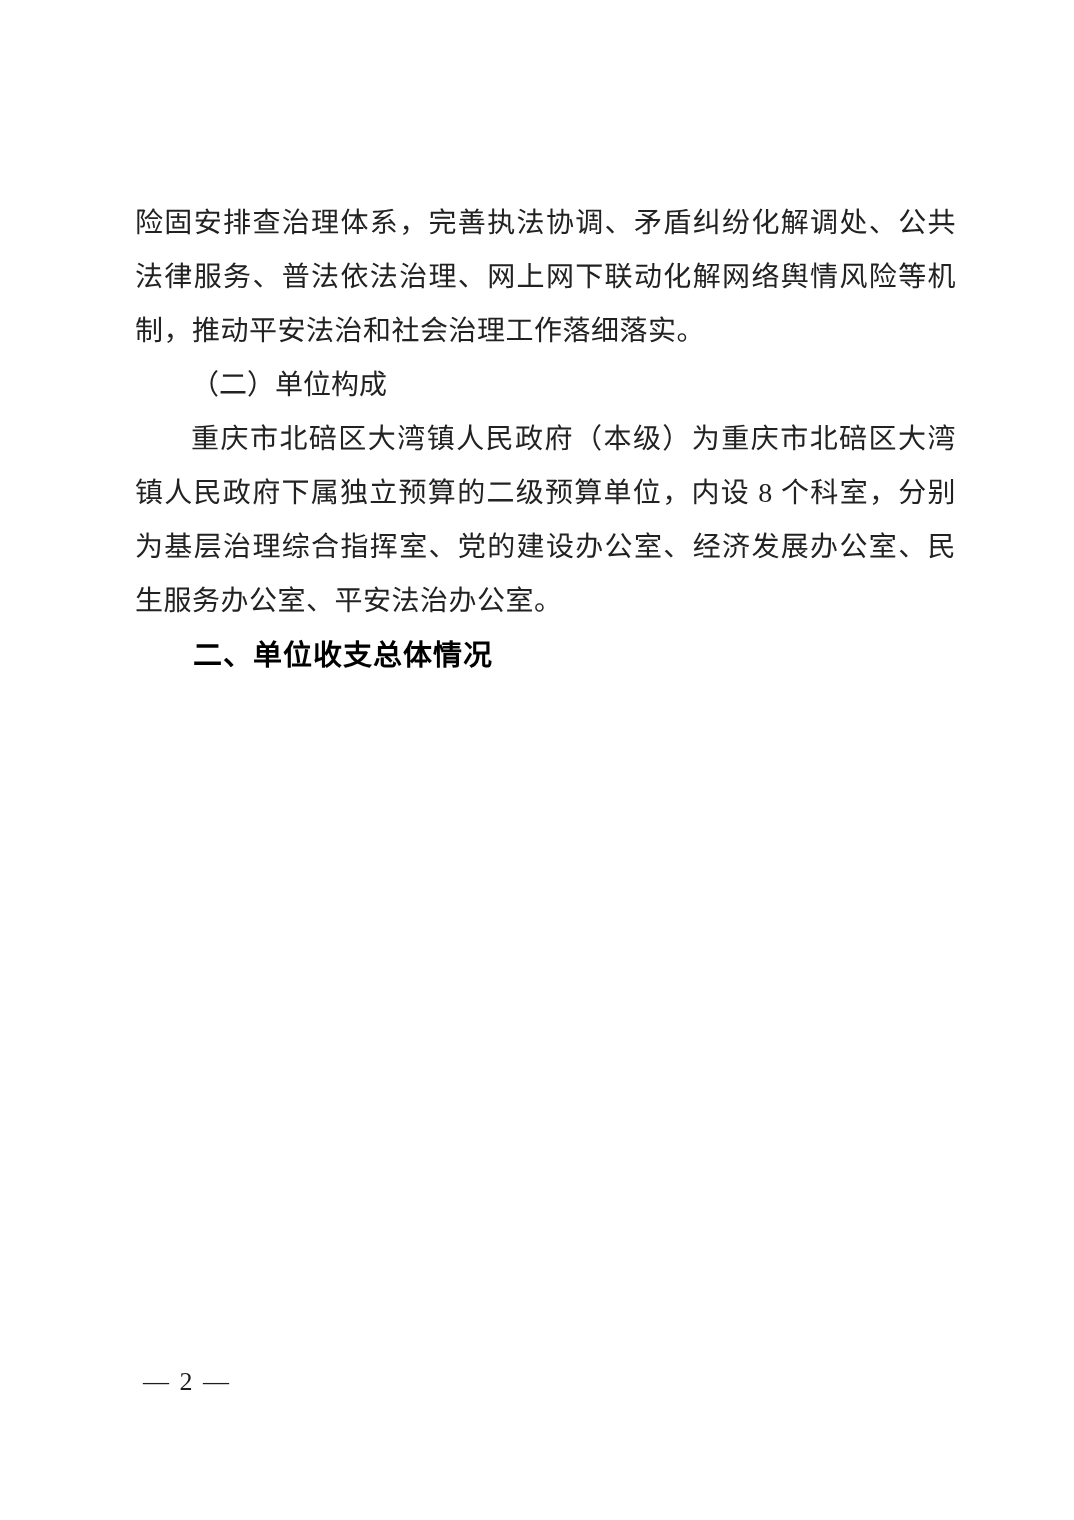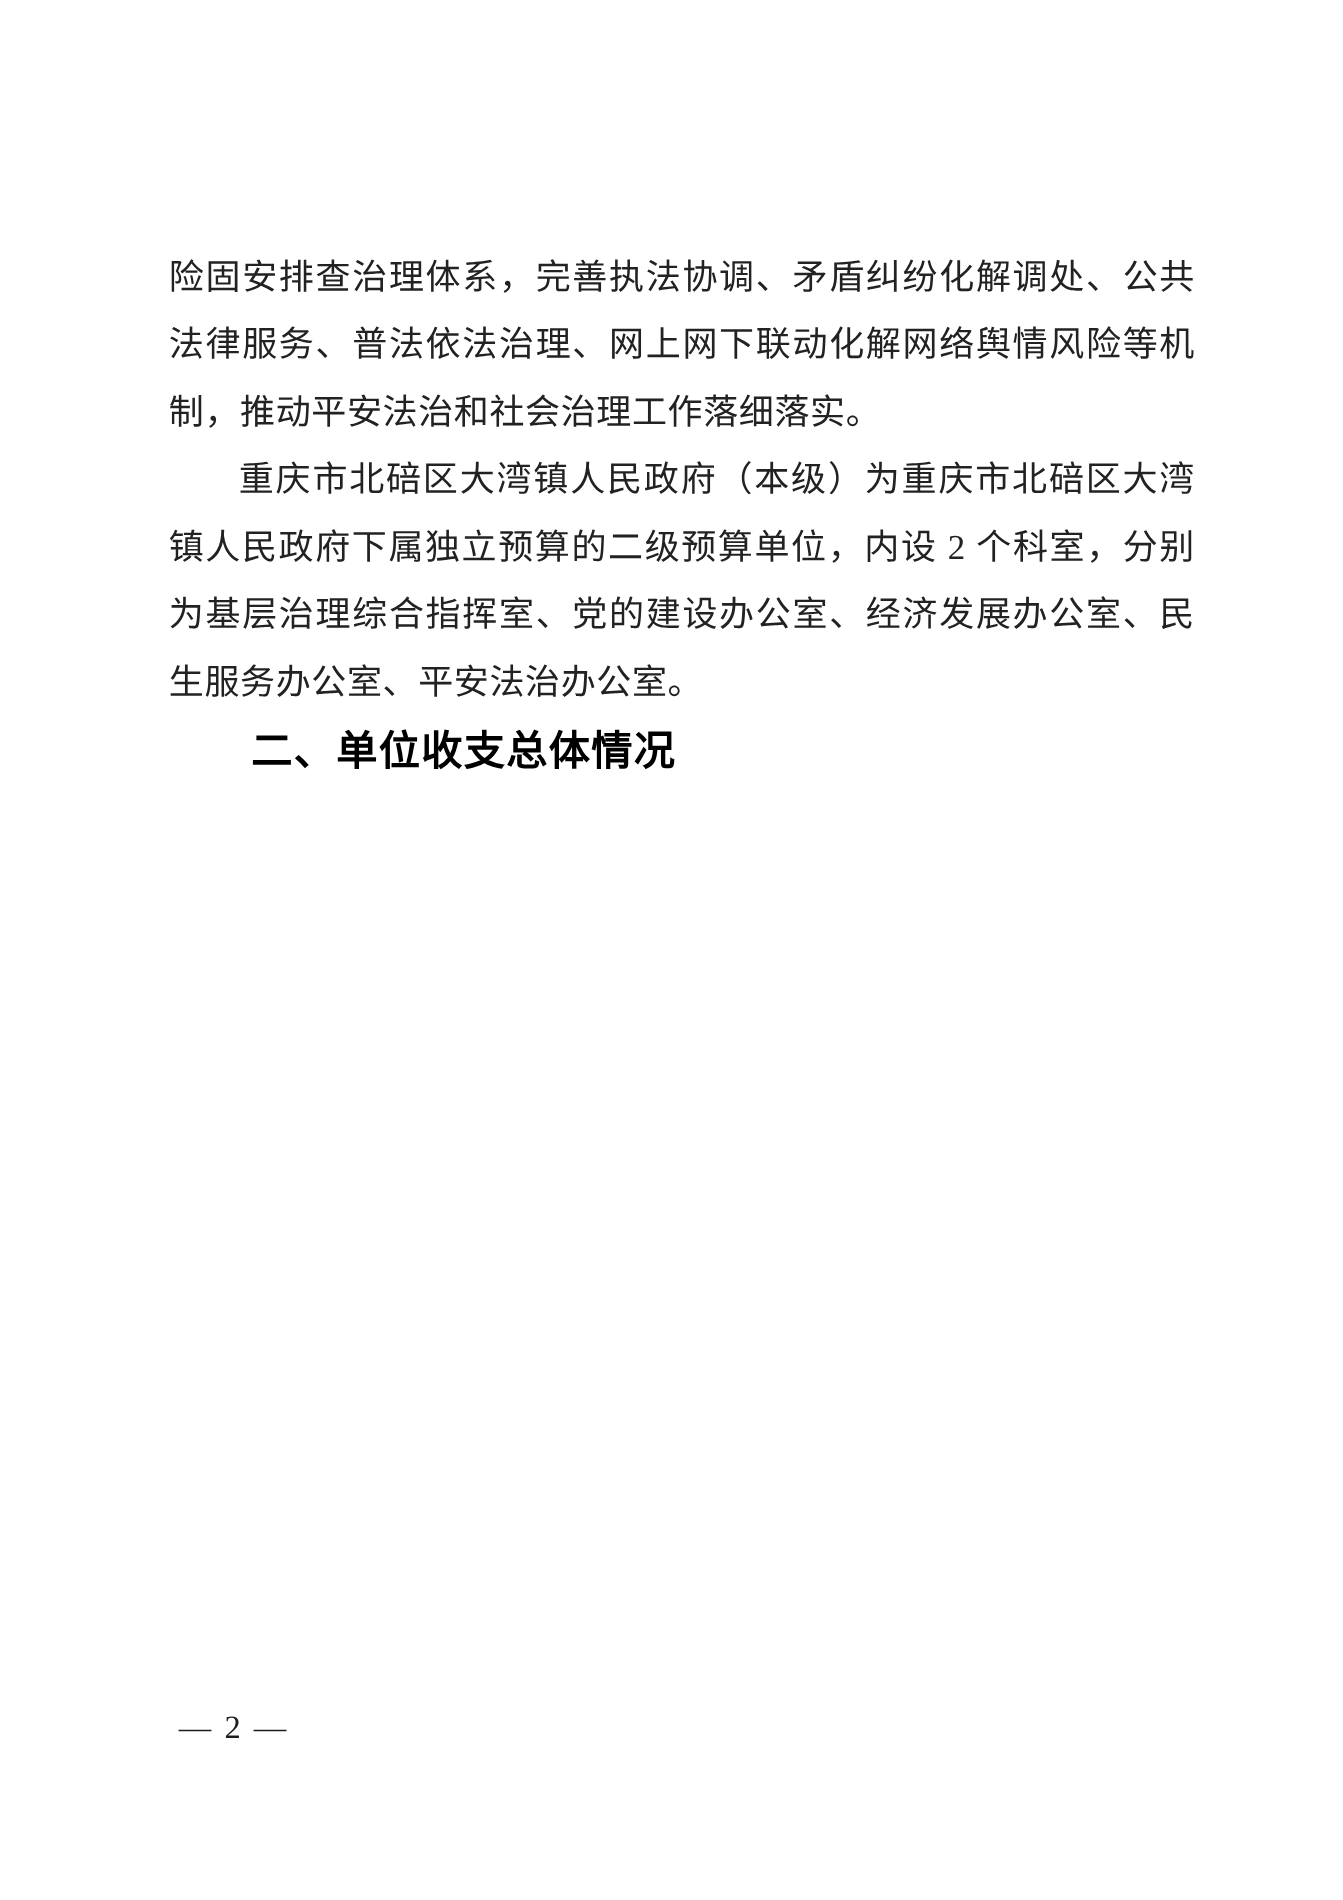--- a/index.html
+++ b/index.html
@@ -37,21 +37,21 @@
   }
   .sub-heading {
     margin: 0;
     font-size: 28px;
     line-height: 54px;
     text-indent: 2em;
     color: #222222;
   }
   .section-heading {
     margin: 0;
-    font-size: 33px;
+    font-size: 29px;
     line-height: 54px;
     text-indent: 2em;
     font-family: "Liberation Sans", "DejaVu Sans", sans-serif;
     font-weight: 700;
     color: #000000;
     letter-spacing: 1px;
   }
   .footer {
     position: absolute;
     left: 143px;
@@ -64,22 +64,23 @@
 </style>
 </head>
 <body>
 
 <div class="page">
 
   <div class="text-block">
 
     <p class="body-par">险固安排查治理体系，完善执法协调、矛盾纠纷化解调处、公共法律服务、普法依法治理、网上网下联动化解网络舆情风险等机制，推动平安法治和社会治理工作落细落实。</p>
 
+    <p class="sub-heading">（二）单位构成</p>
 
-    <p class="body-par indent">重庆市北碚区大湾镇人民政府（本级）为重庆市北碚区大湾镇人民政府下属独立预算的二级预算单位，内设 2 个科室，分别为基层治理综合指挥室、党的建设办公室、经济发展办公室、民生服务办公室、平安法治办公室。</p>
+    <p class="body-par indent">重庆市北碚区大湾镇人民政府（本级）为重庆市北碚区大湾镇人民政府下属独立预算的二级预算单位，内设 8 个科室，分别为基层治理综合指挥室、党的建设办公室、经济发展办公室、民生服务办公室、平安法治办公室。</p>
 
     <p class="section-heading">二、单位收支总体情况</p>
 
 
 
   </div>
 
   <div class="footer">— 2 —</div>
 
 </div>

